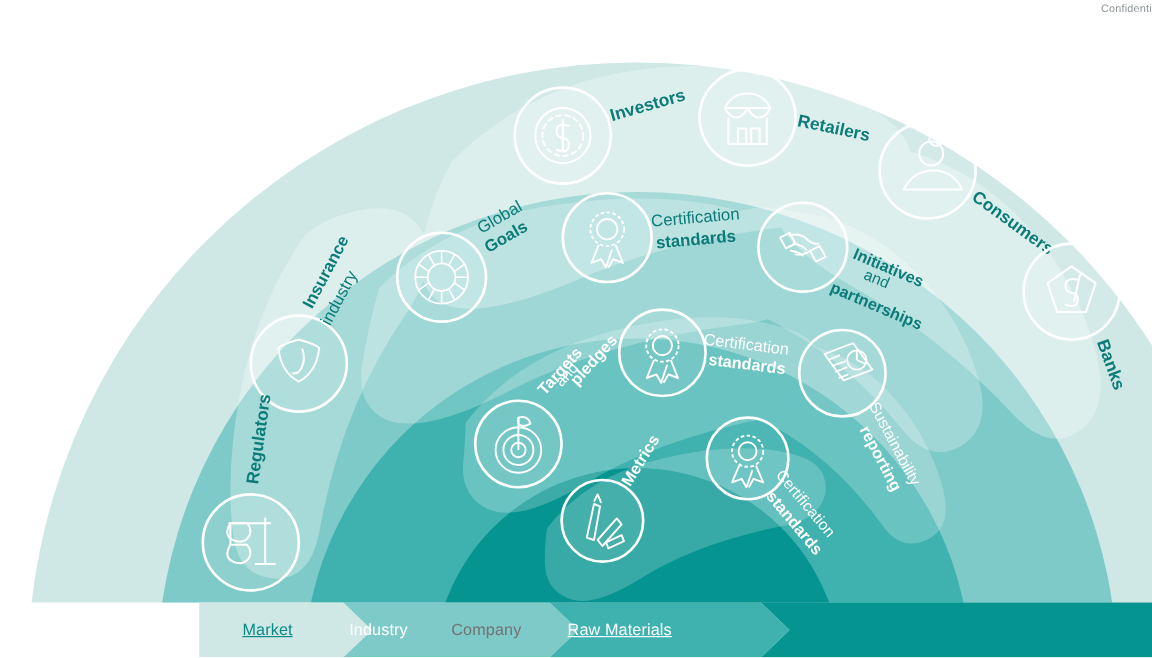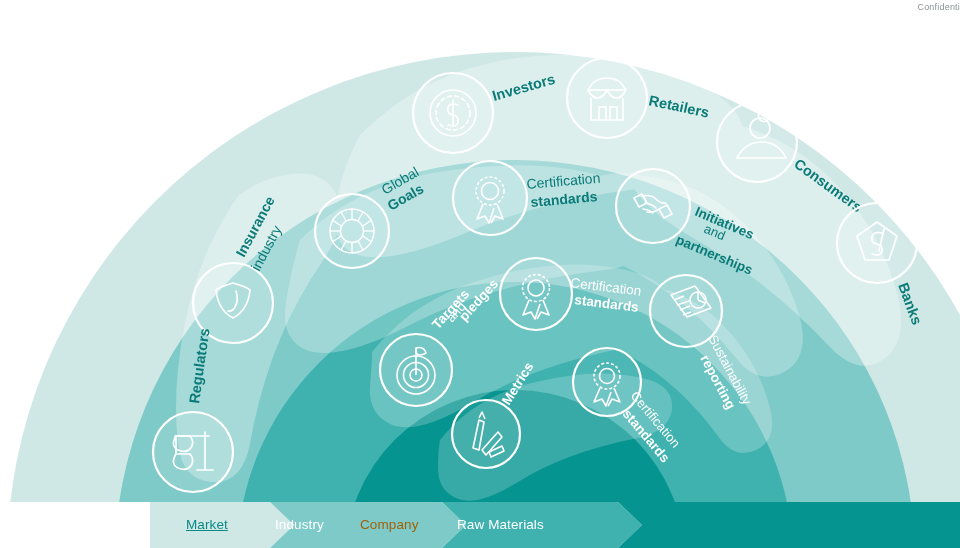--- a/index.html
+++ b/index.html
@@ -3,21 +3,21 @@
 <meta charset="utf-8">
 <style>
   * { box-sizing: border-box; }
   html, body { margin:0; padding:0; }
   body {
     width:960px; height:548px; overflow:hidden; position:relative;
     background:#ffffff;
     font-family:"Liberation Sans", sans-serif;
     -webkit-font-smoothing:antialiased;
   }
-  #stage { position:absolute; inset:0; }
+  #stage { position:absolute; inset:0;margin-left:16px; }
   #confidential {
     position:absolute; top:2px; right:0px; width:80px;
     font-size:9px; color:#8d9396; letter-spacing:.2px;
     white-space:nowrap; overflow:hidden; text-align:right;
     padding-right:0px;
   }
   svg { display:block; }
   .lbl { font-family:"Liberation Sans", sans-serif; }
   .lbl-dark { fill:#0b7b78; }
   .lbl-white { fill:#ffffff; }
@@ -264,17 +264,17 @@
       <path fill="#cfe8e6" d="M150 502 h120 l24 23 l-24 23 h-120 Z"></path>
       <path fill="#7ecac8" d="M270 502 h172 l24 23 l-24 23 h-172 l24 -23 Z"></path>
       <path fill="#3fb2af" d="M442 502 h176 l24 23 l-24 23 h-176 l24 -23 Z"></path>
       <path fill="#069490" d="M618 502 h342 v46 h-342 l24 -23 Z"></path>
     </g>
   </svg>
 
   <div id="footer">
     <div class="foot-label" style="left: 186px; color: rgb(11, 138, 134); text-decoration: underline;">Market</div>
     <div class="foot-label" style="left:275px; color:#ffffff;">Industry</div>
-    <div class="foot-label" style="left:360px; color:#a16207;">Company</div>
-    <div class="foot-label" style="left:457px; color:#ffffff;">Raw Materials</div>
+    <div class="foot-label" style="left:360px; color:#737373;">Company</div>
+    <div class="foot-label" style="left:457px; color:#ffffff;text-decoration:underline;">Raw Materials</div>
   </div>
 
 </div>
 
 </body></html>

